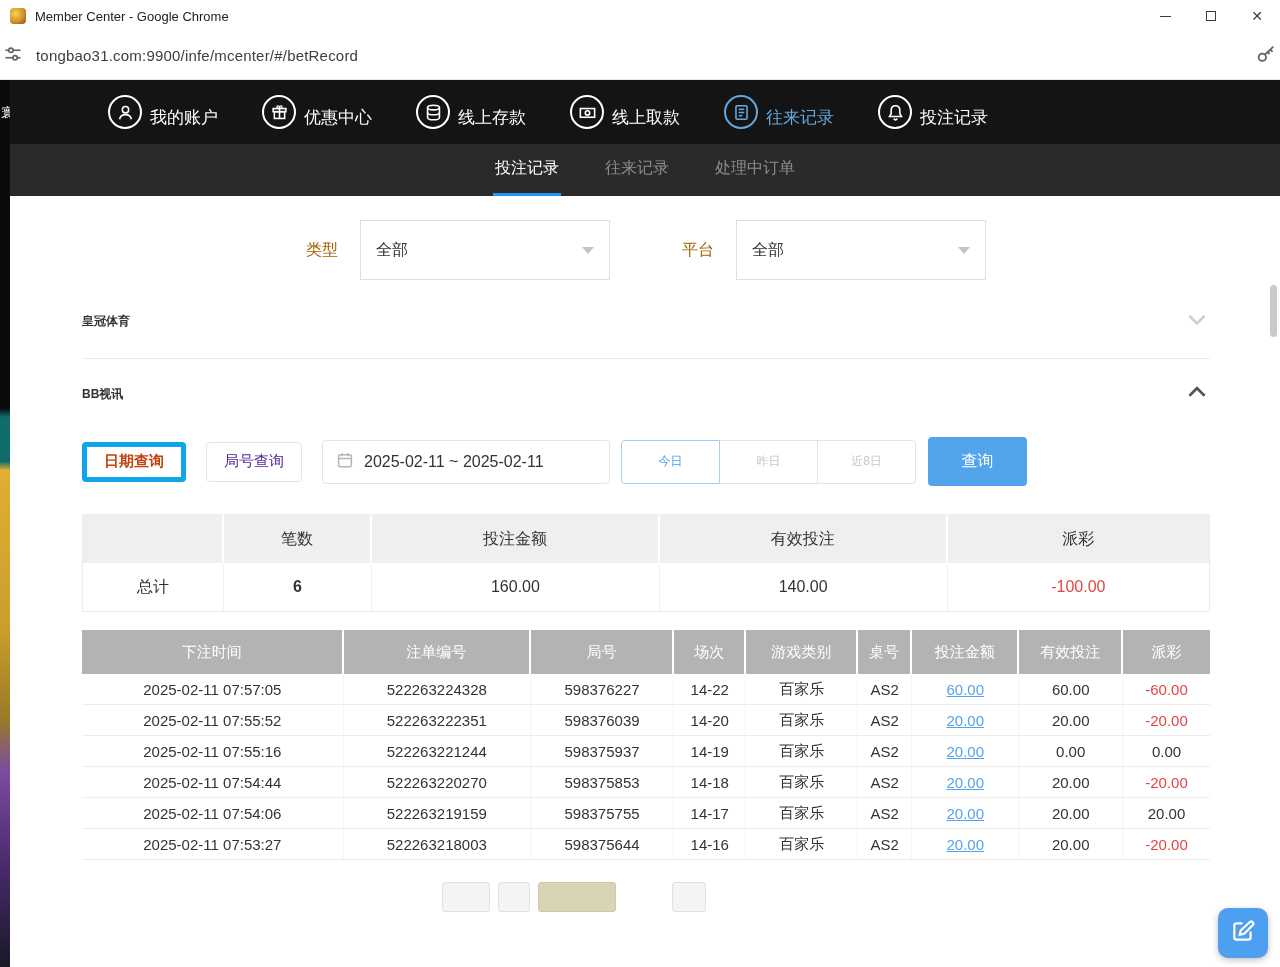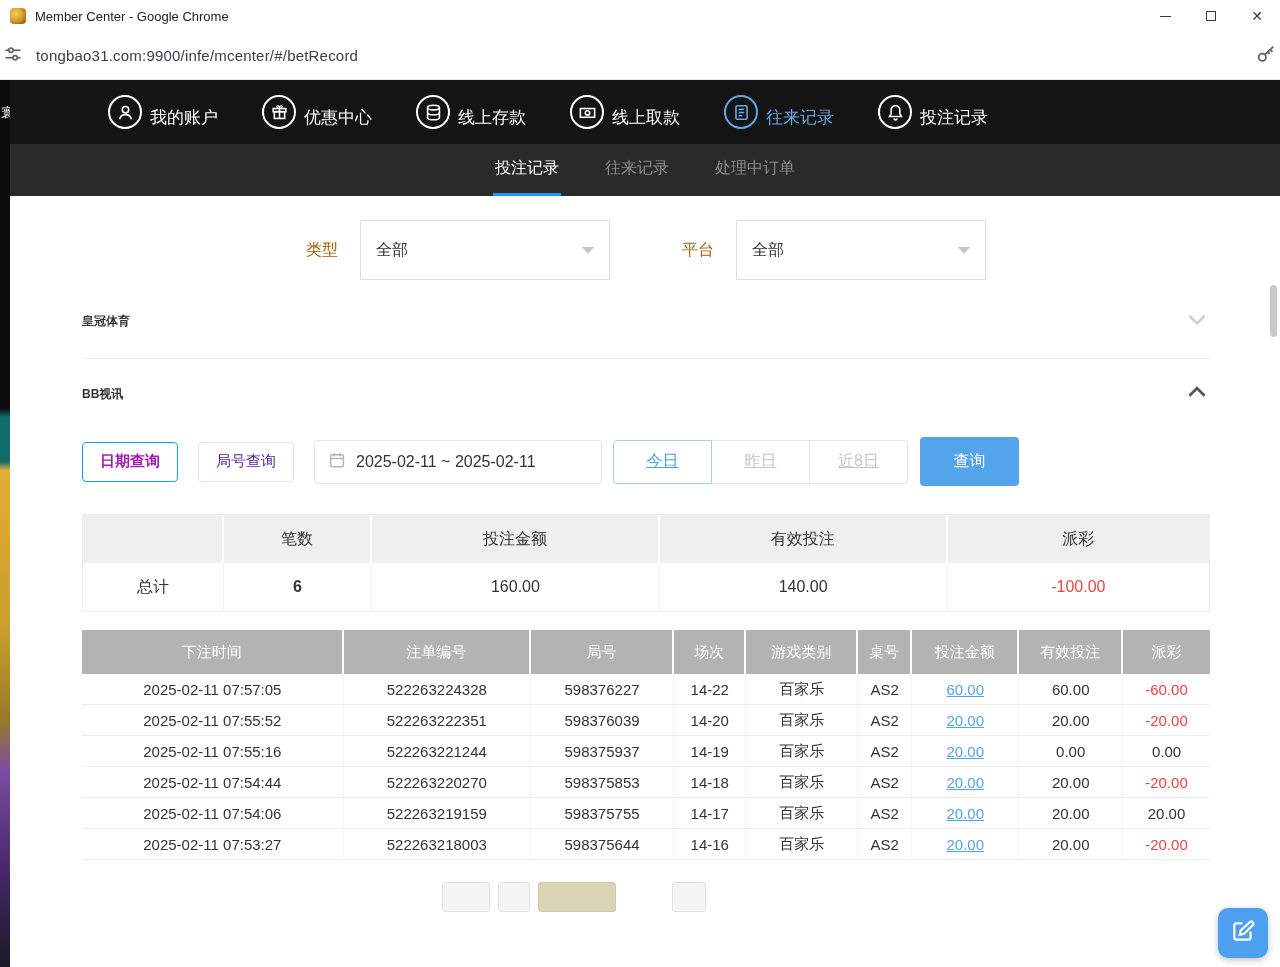--- a/index.html
+++ b/index.html
@@ -50,28 +50,28 @@
   .select .val { font-size:16px; color:#333; }
   .caret { width:0; height:0; border-left:6px solid transparent; border-right:6px solid transparent; border-top:7px solid #c0c4cc; }
   .filters .gap { width:28px; }
 
   .section-head { display:flex; justify-content:space-between; align-items:center; height:42px; cursor:pointer; }
   .section-title { font-size:12px; font-weight:bold; color:#333; }
   .divider { border-bottom:1px solid #ececec; margin:16px 0 14px; }
 
   .query-row { display:flex; align-items:center; margin-top:22px; }
   .btn-outline { height:40px; padding:0 17px; border-radius:4px; background:#fff; font-size:15px; display:flex; align-items:center; cursor:pointer; }
-  .btn-date { border:1px solid #0ea5e9; color:#a21caf; font-weight:bold;text-align:right; }
+  .btn-date { border:5px solid #0ea5e9; color:#c2410c; font-weight:bold;text-align:right; }
   .btn-round { border:1px solid #e4e4e4; color:#4c1d95; margin-left:20px; }
   .date-box { height:44px; width:288px; border:1px solid #e4e4e4; border-radius:4px; display:flex; align-items:center;
     gap:10px; padding:0 13px; margin-left:20px; cursor:pointer; }
   .date-box .val { font-size:16px; color:#333; }
   .segment { display:flex; margin-left:11px; }
   .seg { width:99px; height:44px; background:#fff; border:1px solid #e4e4e4; display:flex; align-items:center; justify-content:center;
-    font-size:16px; color:#c6c6c6; cursor:pointer; margin-left:-1px;text-decoration:underline; }
+    font-size:12px; color:#c6c6c6; cursor:pointer; margin-left:-1px; }
   .seg:first-child { border-radius:4px 0 0 4px; margin-left:0; }
   .seg:last-child { border-radius:0 4px 4px 0; }
   .seg.active { color:#4da0e8; border-color:#a5cff2; position:relative; z-index:1; }
   .btn-search { margin-left:12px; width:99px; height:49px; background:#54a4ec; color:#fff; border:none; border-radius:4px;
     font-size:16px; cursor:pointer; }
 
   
   .sum-table { margin-top:28px; border:1px solid #ececec; }
   .sum-row { display:flex; height:48px; }
   .sum-head .sum-cell { background:#efefef; border-right:2px solid #fff; font-size:16px; color:#333; }

